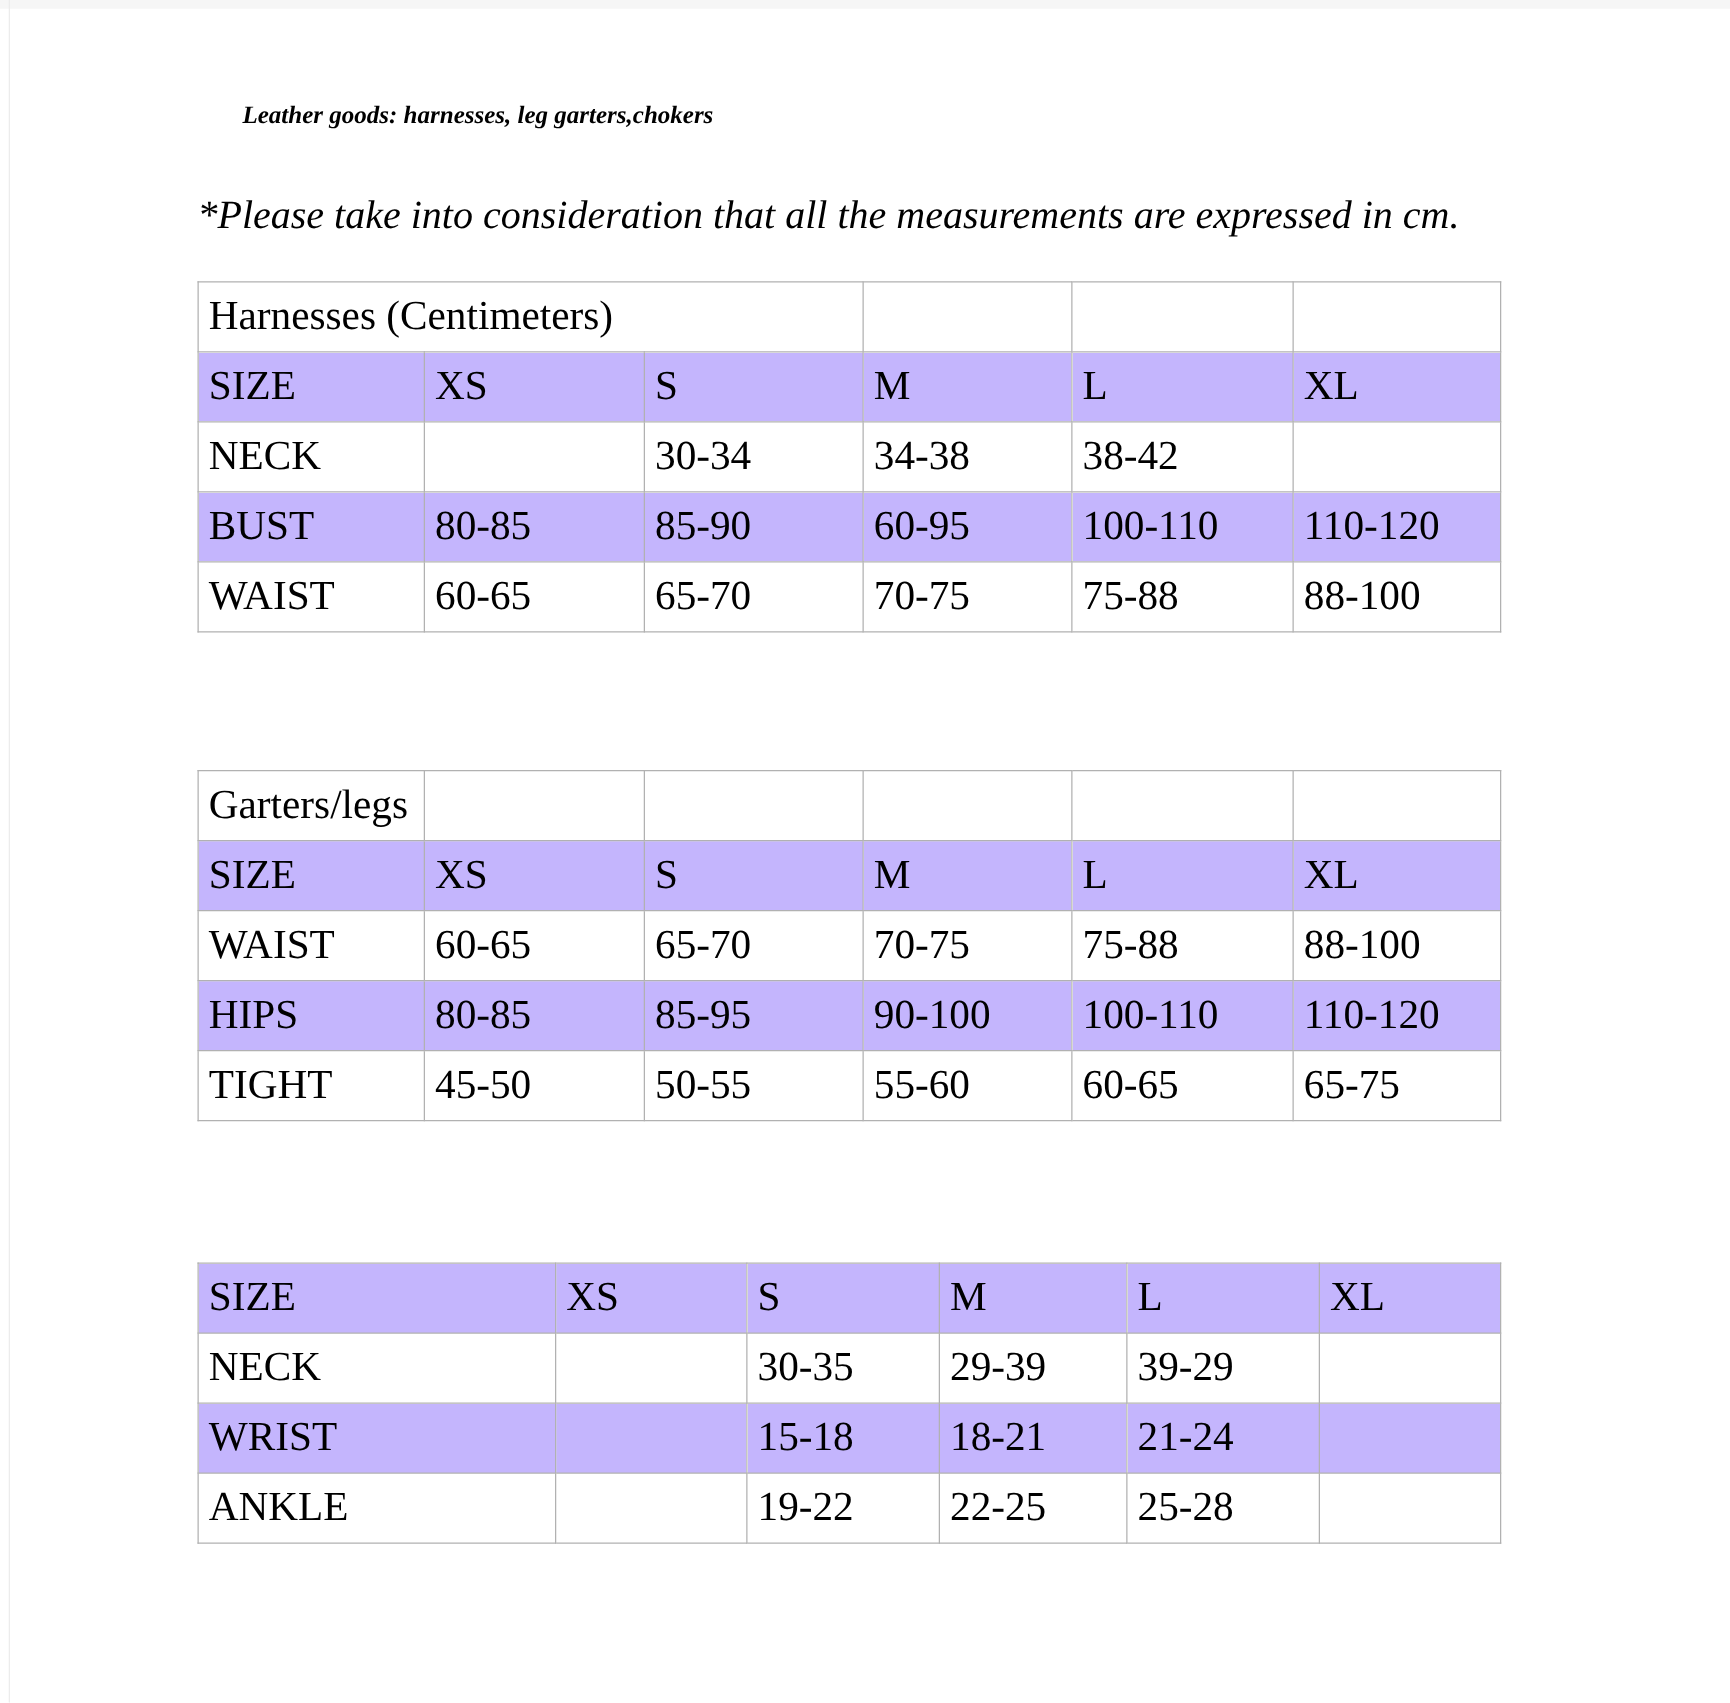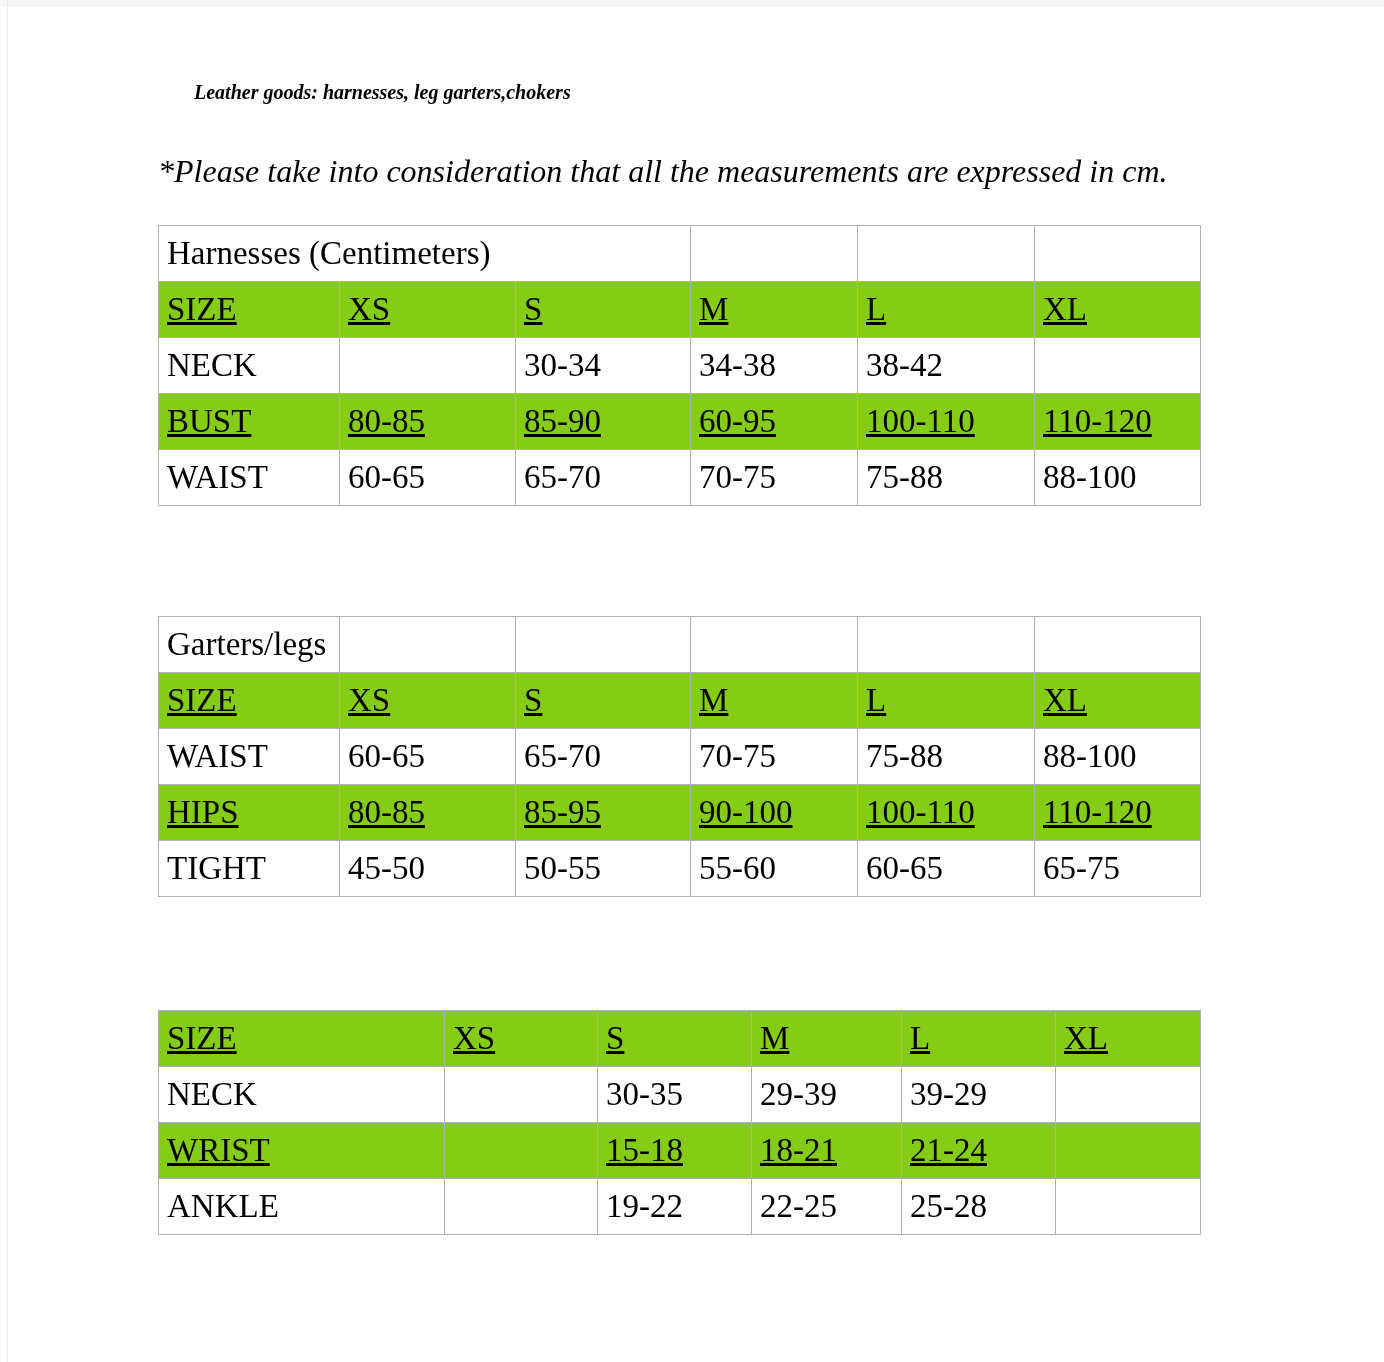--- a/index.html
+++ b/index.html
@@ -28,21 +28,21 @@
     position: absolute; left: 158px;
     border-collapse: collapse; table-layout: fixed;
     font-size: 33px; background: #ffffff; padding-left: 16px;
   }
   table.sizing-table td {
     border: 1px solid #b1b1b1;
     height: 56px; padding: 2px 6px 2px 8px;
     vertical-align: middle; overflow: hidden;
     line-height: 1.28;
   }
-  tr.shade td { background: #84cc16; text-decoration: underline; }
+  tr.shade td { background: #c4b5fd; }
   #table-harnesses   { top: 225px; }
   #table-garters     { top: 616px; border-radius: 31px; }
   #table-accessories { top: 1010px; }
   #table-accessories tr.caption-row td { height: 84px; }
 </style>
 </head>
 <body>
 
 <div class="page-edge-top"></div>
 <div class="page-edge-left"></div>

